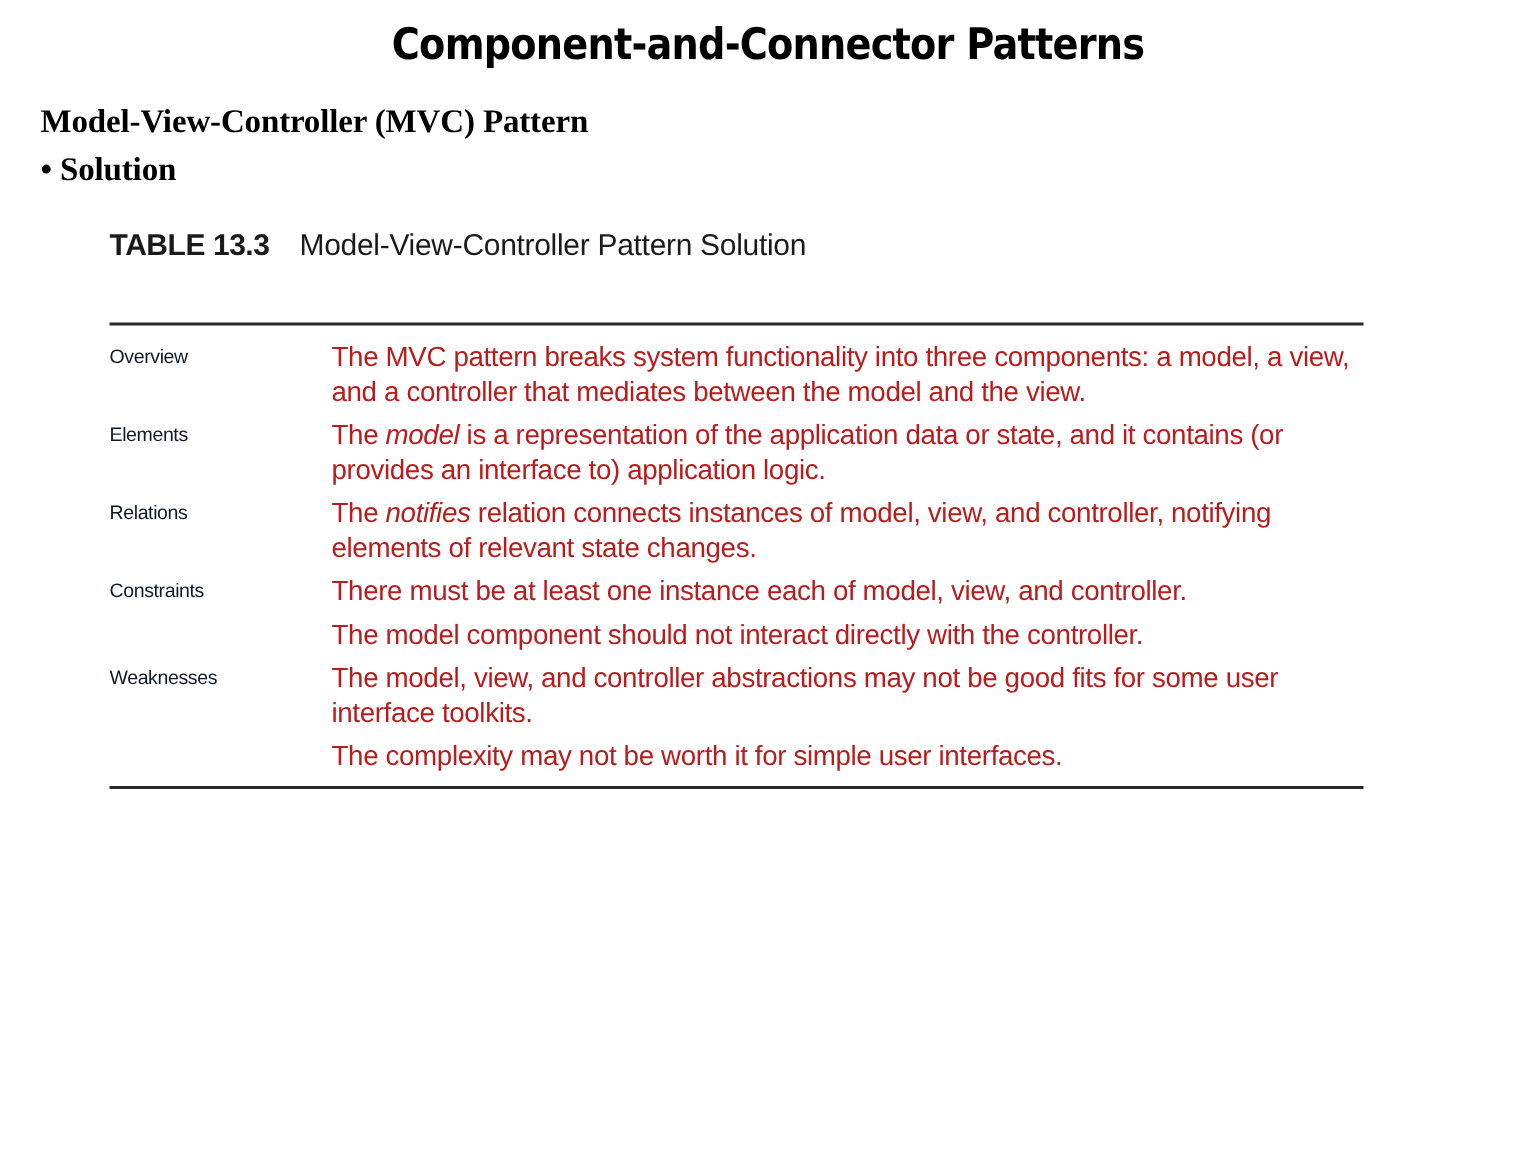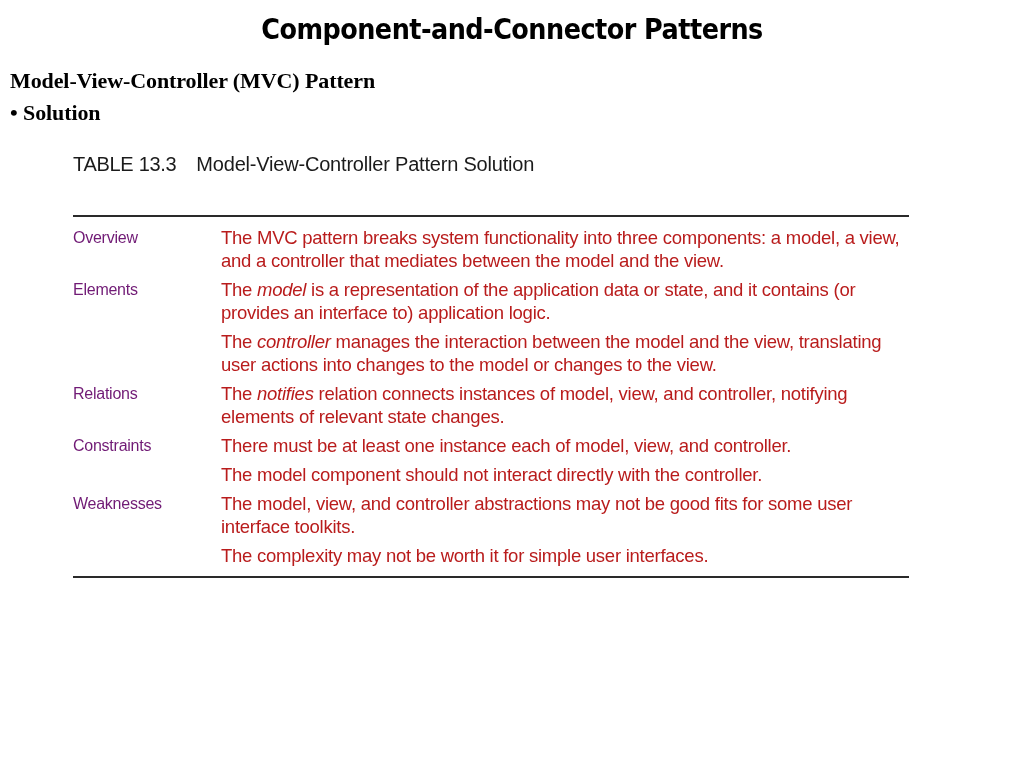--- a/index.html
+++ b/index.html
@@ -29,21 +29,21 @@
     font-size: 29px;
     letter-spacing: -0.6px;
     transform: scaleX(0.88);
     transform-origin: center top;
     color: #000000;
     white-space: nowrap;
   }
 
   .subtitle-line {
     position: absolute;
-    left: 10px;
+    left: 27px;
     font-family: "Liberation Serif", serif;
     font-weight: 700;
     font-size: 22px;
     color: #000000;
     white-space: nowrap;
     letter-spacing: -0.1px;
   }
   .subtitle-1 { top: 68px; }
   .subtitle-2 { top: 100px; }
 
@@ -57,21 +57,21 @@
 
   .table-caption {
     font-family: "Liberation Sans", sans-serif;
     font-size: 20px;
     color: #1b1b1b;
     white-space: nowrap;
     line-height: 24px;
     letter-spacing: -0.2px;
   }
   .table-caption .cap-label {
-    font-weight: 400;
+    font-weight: 700;
     letter-spacing: -0.3px;
   }
   .table-caption .cap-title {
     font-weight: 400;
     margin-left: 20px;
     text-align: center;
   }
 
   .rule {
     height: 0;
@@ -88,23 +88,23 @@
   .trow {
     display: flex;
     align-items: flex-start;
     margin-bottom: 6px;
   }
   .trow:last-child { margin-bottom: 0; }
 
   .tlabel {
     flex: 0 0 148px;
     width: 148px;
-    font-size: 16px;
+    font-size: 13px;
     line-height: 23px;
-    color: #701a75;
+    color: #0f172a;
     letter-spacing: -0.25px;
     white-space: nowrap;
   }
 
   .tcell {
     flex: 1 1 auto;
     font-size: 18.5px;
     line-height: 23px;
     color: #b91c1c;
     letter-spacing: -0.25px;
@@ -139,21 +139,20 @@
       <div class="trow">
         <div class="tlabel">Overview</div>
         <div class="tcell">
           <p class="tpara"><span>The MVC pattern breaks system functionality into three components: a model, a view, and a controller that mediates between the model and the view.</span></p>
         </div>
       </div>
       <div class="trow">
         <div class="tlabel">Elements</div>
         <div class="tcell">
           <p class="tpara"><span>The </span><em>model</em><span> is a representation of the application data or state, and it contains (or provides an interface to) application logic.</span></p>
-          <p class="tpara"><span>The </span><em>controller</em><span> manages the interaction between the model and the view, translating user actions into changes to the model or changes to the view.</span></p>
         </div>
       </div>
       <div class="trow">
         <div class="tlabel">Relations</div>
         <div class="tcell">
           <p class="tpara"><span>The </span><em>notifies</em><span> relation connects instances of model, view, and controller, notifying elements of relevant state changes.</span></p>
         </div>
       </div>
       <div class="trow">
         <div class="tlabel">Constraints</div>

